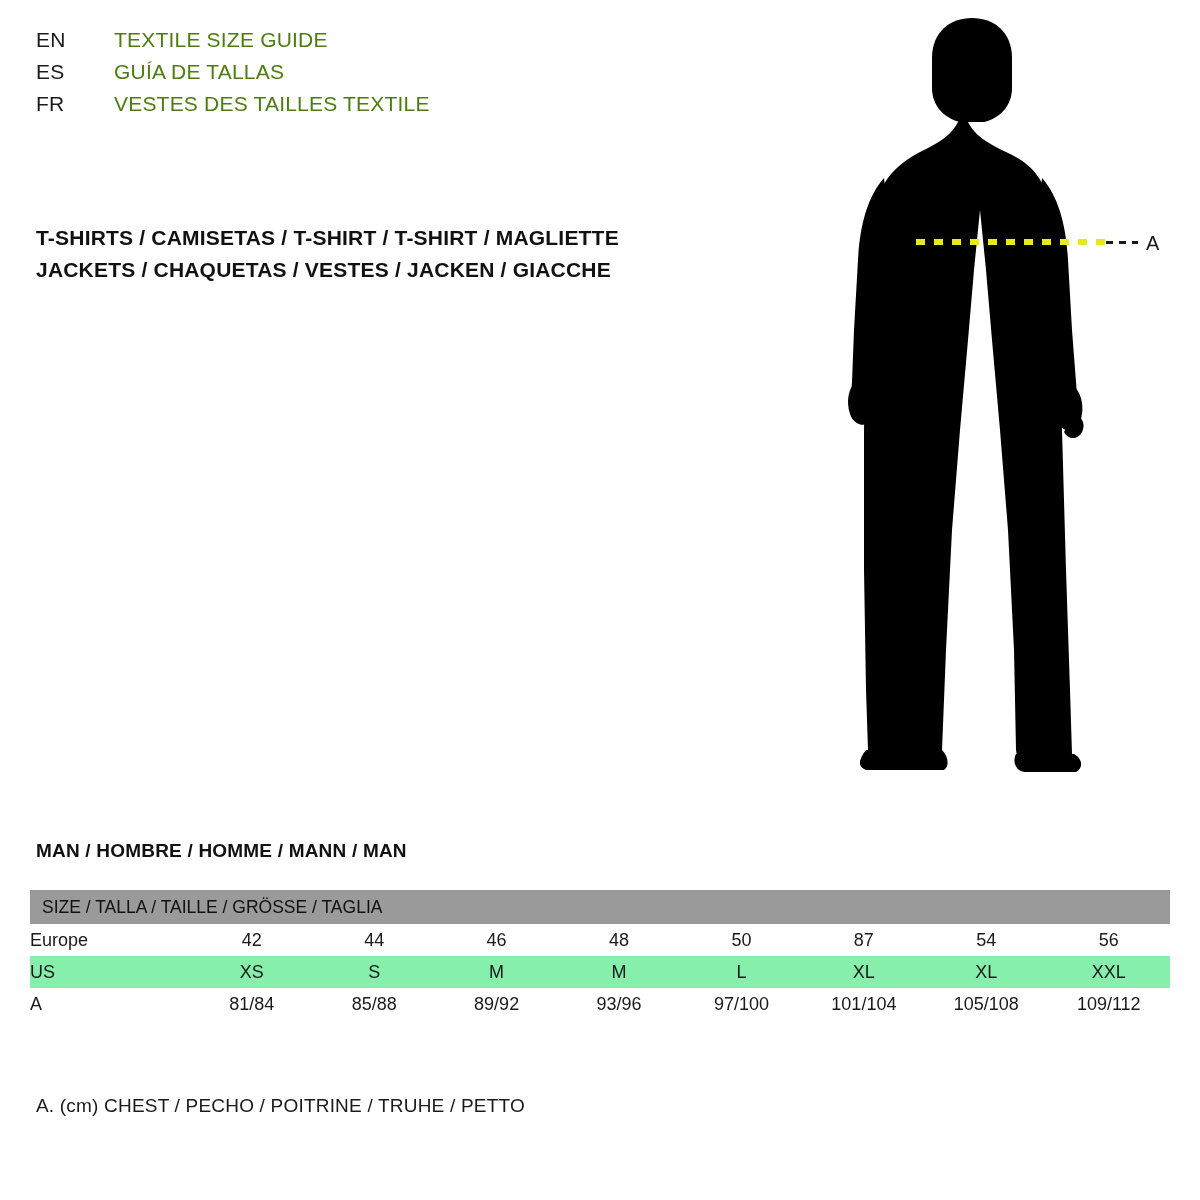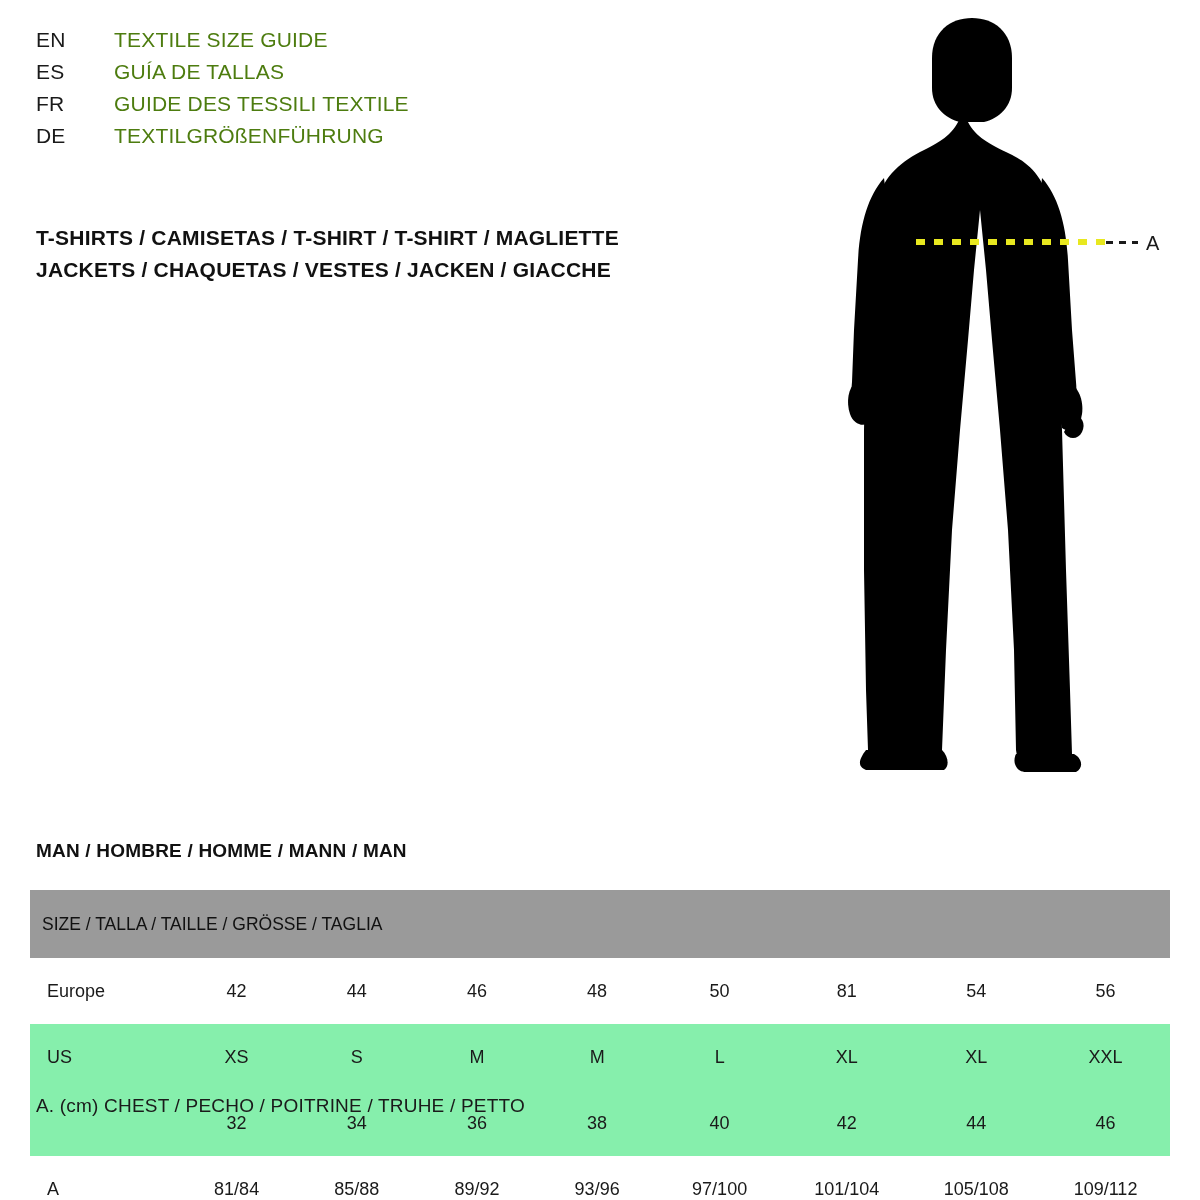--- a/index.html
+++ b/index.html
@@ -95,21 +95,21 @@
 
   table.size-table {
     position: absolute;
     top: 890px;
     left: 30px;
     width: 1140px;
     border-collapse: collapse;
     font-size: 18px;
   }
   table.size-table td {
-    padding: 17px;
+    padding: 0;
     height: 32px;
     color: #1a1a1a;
     font-weight: normal;
   }
   tr.header-row td {
     background: #9a9a9a;
     color: #111111;
     font-size: 17.5px;
     padding-left: 12px;
     height: 34px;
@@ -148,25 +148,21 @@
   <div class="lang-row">
     <span class="lang-code">EN</span>
     <span class="lang-text">TEXTILE SIZE GUIDE</span>
   </div>
   <div class="lang-row">
     <span class="lang-code">ES</span>
     <span class="lang-text">GUÍA DE TALLAS</span>
   </div>
   <div class="lang-row">
     <span class="lang-code">FR</span>
-    <span class="lang-text">GUIDE DES TESSILI TEXTILE</span>
-  </div>
-  <div class="lang-row">
-    <span class="lang-code">DE</span>
-    <span class="lang-text">TEXTILGRÖßENFÜHRUNG</span>
+    <span class="lang-text">VESTES DES TAILLES TEXTILE</span>
   </div>
 </div>
 
 <div class="garment-lines">
   <div class="garment-line">T-SHIRTS / CAMISETAS / T-SHIRT / T-SHIRT / MAGLIETTE</div>
   <div class="garment-line">JACKETS / CHAQUETAS / VESTES / JACKEN / GIACCHE</div>
 </div>
 
 <div class="figure-wrap">
   <svg class="figure-svg" width="360" height="790" viewBox="0 0 360 790">
@@ -235,46 +231,35 @@
     <tr class="header-row">
       <td colspan="9">SIZE / TALLA / TAILLE / GRÖSSE / TAGLIA</td>
     </tr>
     <tr class="white">
       <td class="label-cell">Europe</td>
       <td class="val">42</td>
       <td class="val">44</td>
       <td class="val">46</td>
       <td class="val">48</td>
       <td class="val">50</td>
-      <td class="val">81</td>
+      <td class="val">87</td>
       <td class="val">54</td>
       <td class="val">56</td>
     </tr>
     <tr class="band">
       <td class="label-cell">US</td>
       <td class="val">XS</td>
       <td class="val">S</td>
       <td class="val">M</td>
       <td class="val">M</td>
       <td class="val">L</td>
       <td class="val">XL</td>
       <td class="val">XL</td>
       <td class="val">XXL</td>
     </tr>
-    <tr class="band">
-      <td class="label-cell"></td>
-      <td class="val">32</td>
-      <td class="val">34</td>
-      <td class="val">36</td>
-      <td class="val">38</td>
-      <td class="val">40</td>
-      <td class="val">42</td>
-      <td class="val">44</td>
-      <td class="val">46</td>
-    </tr>
     <tr class="white">
       <td class="label-cell">A</td>
       <td class="val">81/84</td>
       <td class="val">85/88</td>
       <td class="val">89/92</td>
       <td class="val">93/96</td>
       <td class="val">97/100</td>
       <td class="val">101/104</td>
       <td class="val">105/108</td>
       <td class="val">109/112</td>

